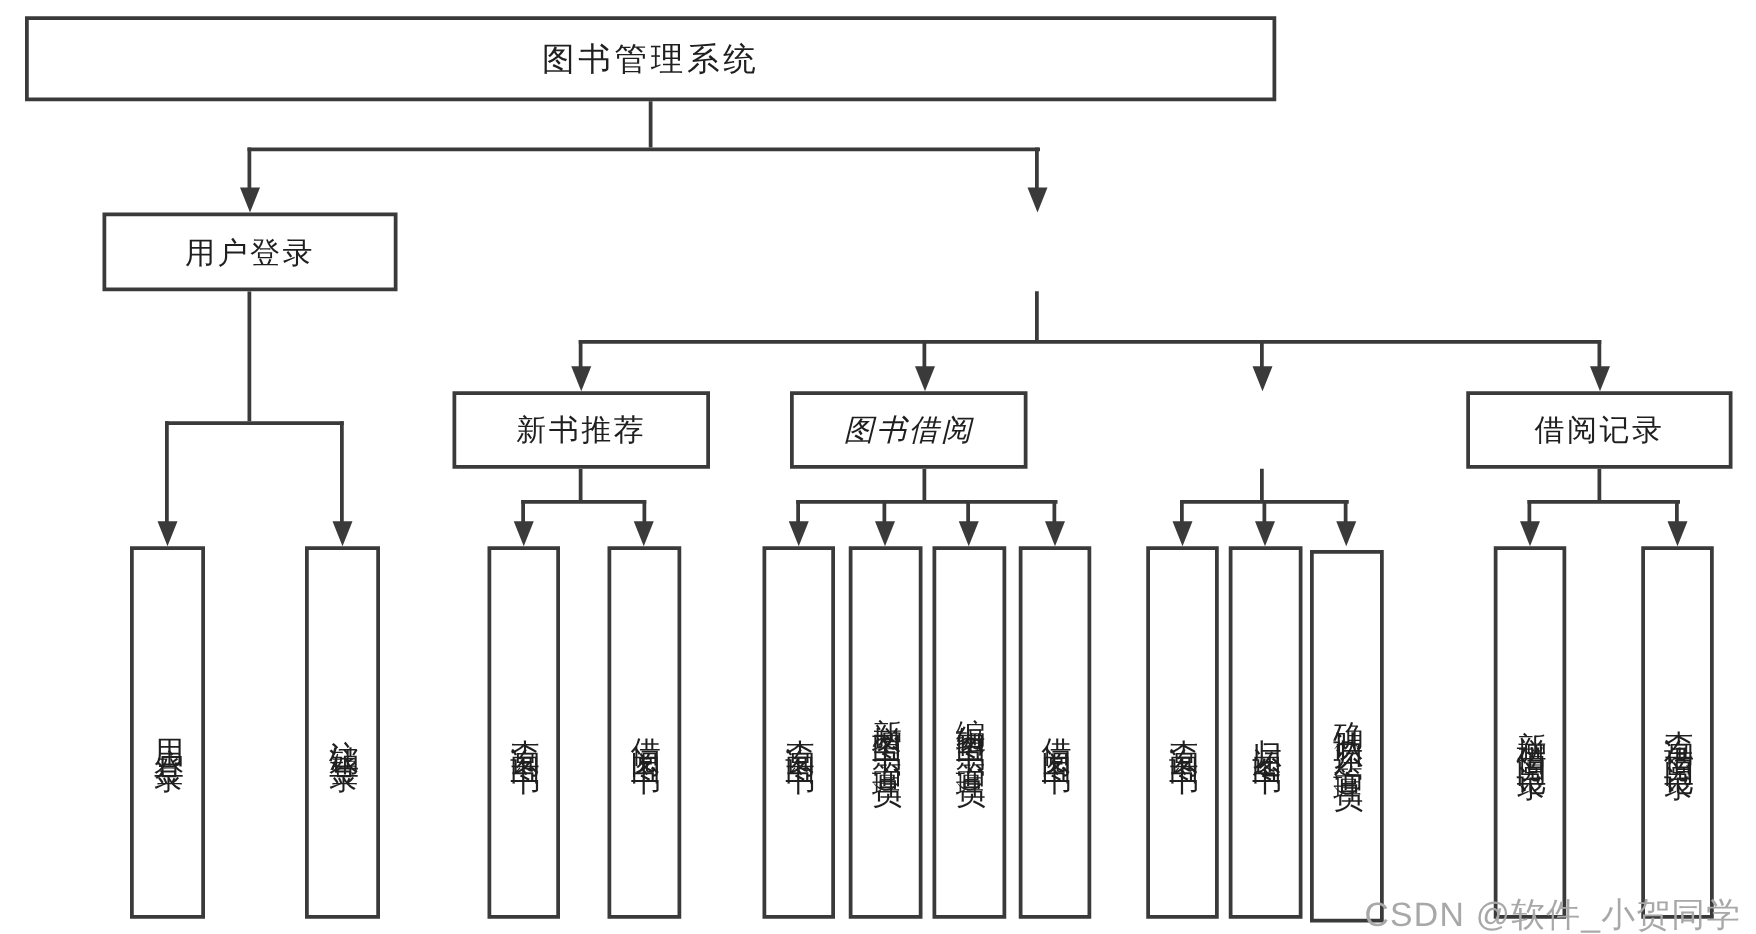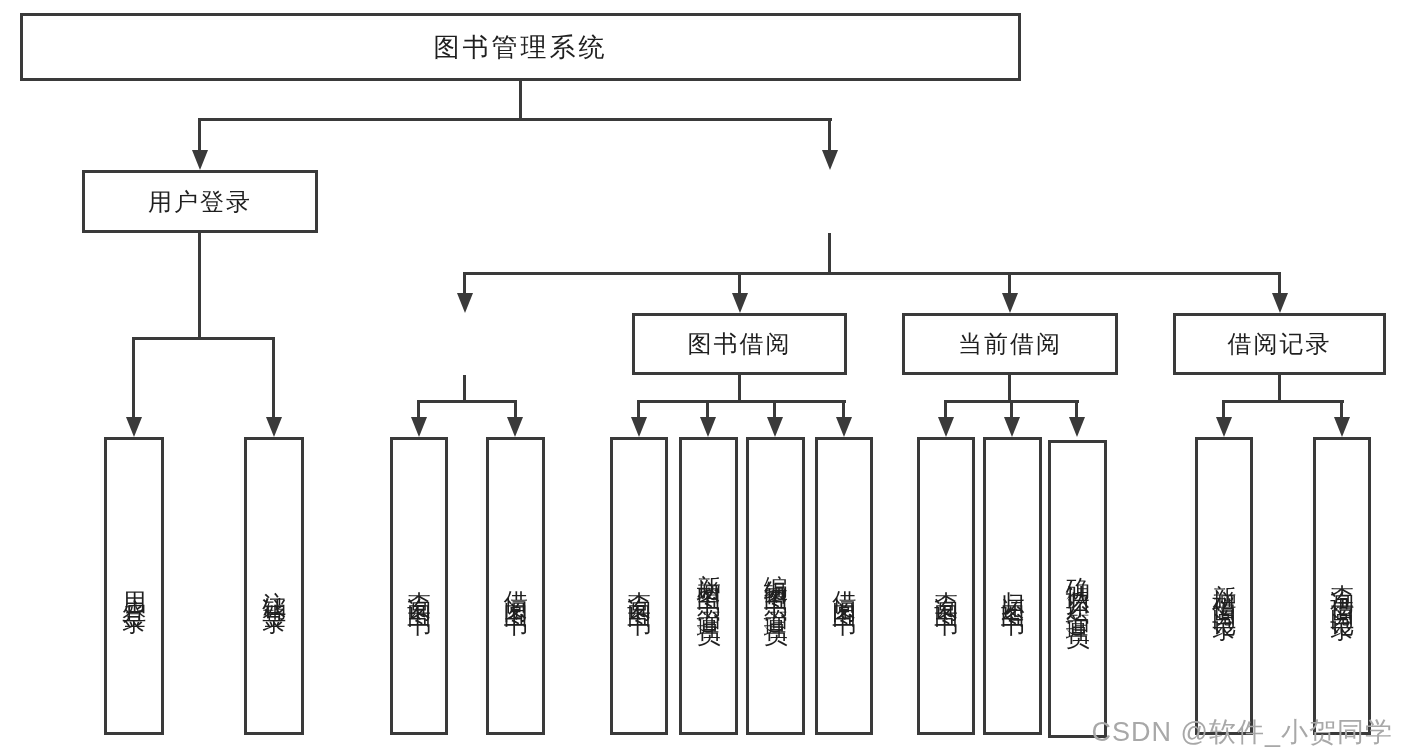--- a/index.html
+++ b/index.html
@@ -97,25 +97,25 @@
   <div class="arrow" style="left:1334px;top:417px;"></div>
 
   <div class="box" style="left:20px;top:13px;width:1001px;height:68px;">
     <span class="root-label">图书管理系统</span>
   </div>
 
   <div class="box" style="left:82px;top:170px;width:236px;height:63px;">
     <span class="h-label">用户登录</span>
   </div>
 
-  <div class="box" style="left:632px;top:313px;width:215px;height:62px;">
+  <div class="box" style="left:362px;top:313px;width:206px;height:62px;">
+    <span class="h-label">新书推荐</span>
+  </div>
+  <div class="box" style="left:632px;top:313px;width:190px;height:62px;font-style:italic;">
     <span class="h-label">图书借阅</span>
-  </div>
-  <div class="box" style="left:902px;top:313px;width:216px;height:62px;">
-    <span class="h-label">当前借阅</span>
   </div>
   <div class="box" style="left:1173px;top:313px;width:213px;height:62px;">
     <span class="h-label">借阅记录</span>
   </div>
 
   <div class="box" style="left:104px;top:437px;width:60px;height:298px;">
     <span class="vtext">用户登录</span>
   </div>
   <div class="box" style="left:244px;top:437px;width:60px;height:298px;">
     <span class="vtext">注销登录</span>

